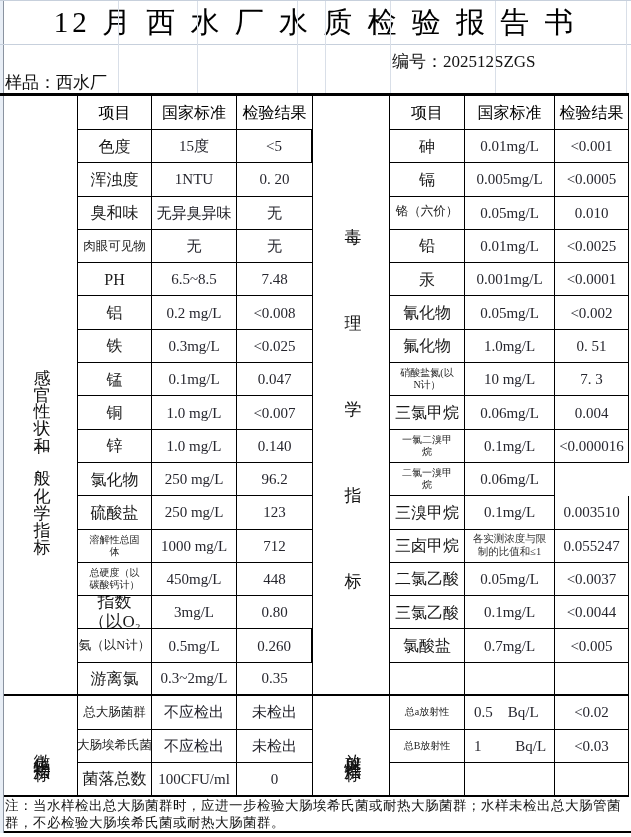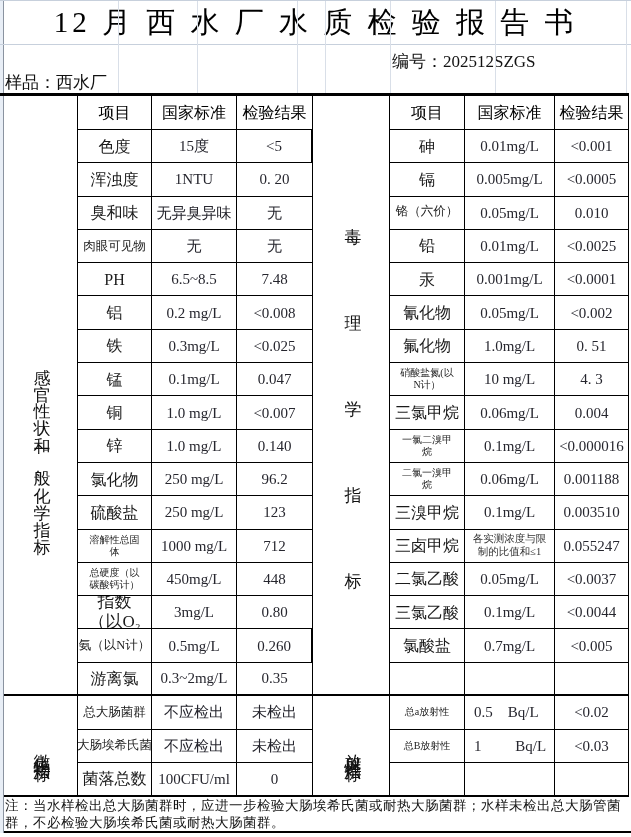--- a/index.html
+++ b/index.html
@@ -155,32 +155,31 @@
         <div class="c res" style="grid-area: 6 / 4;">&lt;0.0001</div>
         <div class="c" style="grid-area: 7 / 2;">氰化物</div>
         <div class="c std" style="grid-area: 7 / 3;">0.05mg/L</div>
         <div class="c res" style="grid-area: 7 / 4;">&lt;0.002</div>
         <div class="c" style="grid-area: 8 / 2;">氟化物</div>
         <div class="c std" style="grid-area: 8 / 3;">1.0mg/L</div>
         <div class="c res" style="grid-area: 8 / 4;">0. 51</div>
         <div class="c sm" style="grid-area: 9 / 2;">硝酸盐氮(以
 N计）</div>
         <div class="c std" style="grid-area: 9 / 3;">10 mg/L</div>
-        <div class="c res" style="grid-area: 9 / 4;">4. 3</div>
+        <div class="c res" style="grid-area: 9 / 4;">7. 3</div>
         <div class="c" style="grid-area: 10 / 2;">三氯甲烷</div>
         <div class="c std" style="grid-area: 10 / 3;">0.06mg/L</div>
         <div class="c res" style="grid-area: 10 / 4;">0.004</div>
         <div class="c sm" style="grid-area: 11 / 2;">一氯二溴甲
 烷</div>
         <div class="c std" style="grid-area: 11 / 3;">0.1mg/L</div>
         <div class="c res" style="grid-area: 11 / 4;">&lt;0.000016</div>
         <div class="c sm" style="grid-area: 12 / 2;">二氯一溴甲
 烷</div>
         <div class="c std" style="grid-area: 12 / 3;">0.06mg/L</div>
-        <div class="c res" style="grid-area: 12 / 4;">0.001188</div>
         <div class="c" style="grid-area: 13 / 2;">三溴甲烷</div>
         <div class="c std" style="grid-area: 13 / 3;">0.1mg/L</div>
         <div class="c res" style="grid-area: 13 / 4;">0.003510</div>
         <div class="c" style="grid-area: 14 / 2;">三卤甲烷</div>
         <div class="c std xs" style="grid-area: 14 / 3;">各实测浓度与限
 制的比值和≤1</div>
         <div class="c res" style="grid-area: 14 / 4;">0.055247</div>
         <div class="c" style="grid-area: 15 / 2;">二氯乙酸</div>
         <div class="c std" style="grid-area: 15 / 3;">0.05mg/L</div>
         <div class="c res" style="grid-area: 15 / 4;">&lt;0.0037</div>

